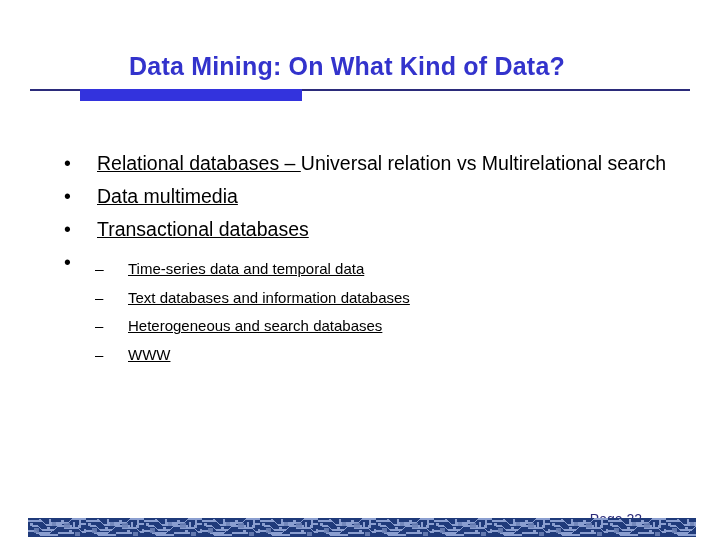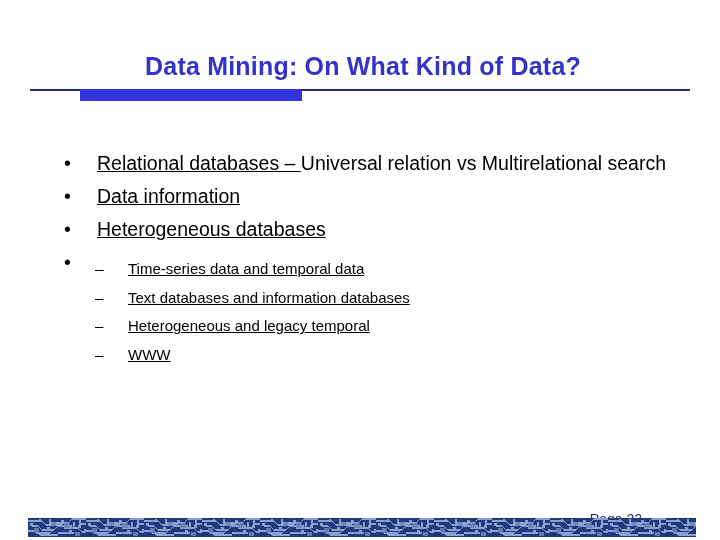--- a/index.html
+++ b/index.html
@@ -17,21 +17,21 @@
 
   .slide {
     position: absolute;
     inset: 0;
     background: #ffffff;
   }
 
   
   .title {
     position: absolute;
-    left: 16px;
+    left: 0;
     top: 52px;
     width: 694px;
     text-align: center;
     font-size: 25px;
     font-weight: bold;
     color: #3333cc;
     letter-spacing: 0.2px;
     white-space: nowrap;
     font-family: "Liberation Sans", sans-serif;
   }
@@ -136,26 +136,26 @@
 
   <div class="body">
 
     <div class="l1">
       <span class="marker">•</span>
       <span class="txt u">Relational databases – </span><span class="txt">Universal relation vs Multirelational search</span>
     </div>
 
     <div class="l1">
       <span class="marker">•</span>
-      <span class="txt u">Data information</span><span class="txt"></span>
-    </div>
-
-    <div class="l1">
-      <span class="marker">•</span>
-      <span class="txt u">Heterogeneous databases</span><span class="txt"></span>
+      <span class="txt u">Data multimedia</span><span class="txt"></span>
+    </div>
+
+    <div class="l1">
+      <span class="marker">•</span>
+      <span class="txt u">Transactional databases</span><span class="txt"></span>
     </div>
 
     <div class="l1">
       <span class="marker">•</span>
       <span class="txt"></span>
     </div>
 
     <div class="sublist">
 
       <div class="l2">
@@ -171,21 +171,21 @@
         <span class="txt u">Time-series data and temporal data</span>
       </div>
 
       <div class="l2">
         <span class="marker">–</span>
         <span class="txt u">Text databases and information databases</span>
       </div>
 
       <div class="l2">
         <span class="marker">–</span>
-        <span class="txt u">Heterogeneous and legacy temporal</span>
+        <span class="txt u">Heterogeneous and search databases</span>
       </div>
 
       <div class="l2">
         <span class="marker">–</span>
         <span class="txt u">WWW</span>
       </div>
 
     </div>
   </div>
 

